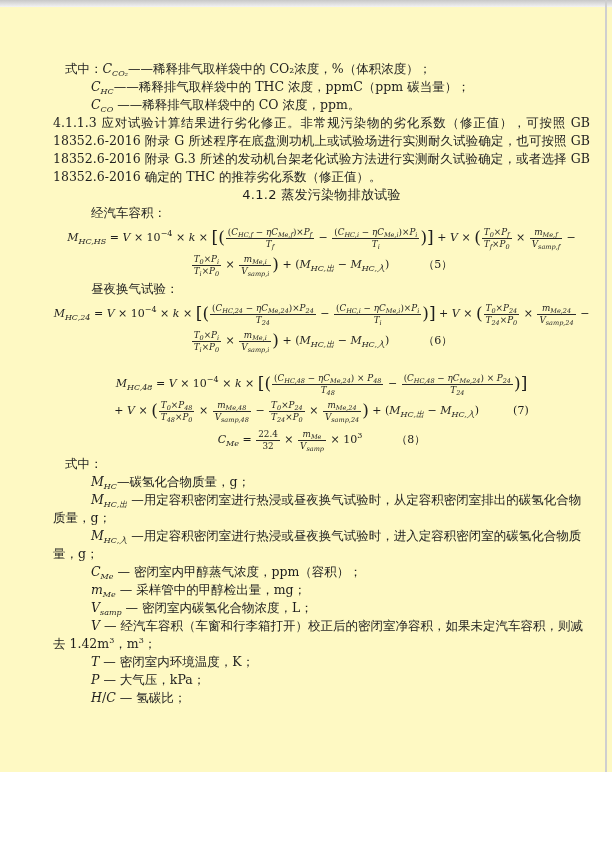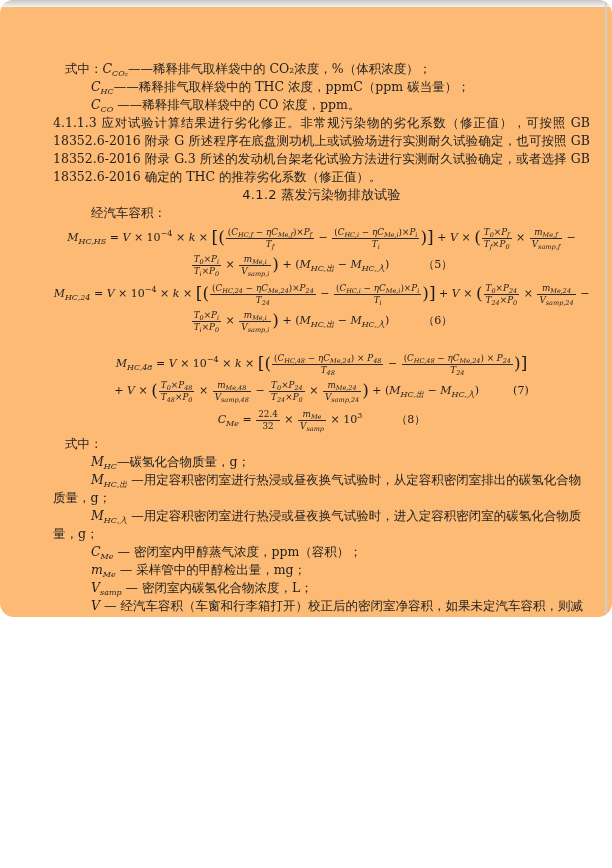--- a/index.html
+++ b/index.html
@@ -1,17 +1,17 @@
 <!DOCTYPE html>
 <html><head>
 <meta charset="utf-8">
 <style>
   html,body{margin:0;padding:0;background:#ffffff;}
-  .page{position:relative;width:612px;height:617px;background:#fdba74;overflow:hidden;
-        font-family:"DejaVu Serif","Liberation Serif",serif;color:#1e1e1e;border-radius:14px;}
+  .page{position:relative;width:612px;height:772px;background:#fef9c3;overflow:hidden;
+        font-family:"DejaVu Serif","Liberation Serif",serif;color:#1e1e1e;}
   .top-edge{position:absolute;top:0;left:0;right:0;height:7px;
         background:linear-gradient(#c7c7c7,#f4f4f4);}
   .right-edge{position:absolute;top:0;right:5px;width:2px;height:868px;background:#cfcfcf;}
   .content{position:absolute;left:53px;top:60px;width:537px;
         font-size:12.5px;line-height:18px;text-align:justify;}
   .para{text-align:justify;}
   .heading{font-family:"DejaVu Sans","Liberation Sans",sans-serif;font-size:13px;
         text-align:center;letter-spacing:0.3px;}
   .line,.mline{text-align:left;}
   .ind1{text-indent:12px;}
@@ -43,20 +43,21 @@
       <div class="mline ind1"><span class="mt">式中：</span><span class="mv">C</span><sub class="msub">CO₂</sub><span class="mt">——稀释排气取样袋中的 CO₂浓度，%（体积浓度）；</span></div>
       <div class="mline ind2"><span class="mv">C</span><sub class="msub">HC</sub><span class="mt">——稀释排气取样袋中的 THC 浓度，ppmC（ppm 碳当量）；</span></div>
       <div class="mline ind2"><span class="mv">C</span><sub class="msub">CO</sub><span class="mt"> ——稀释排气取样袋中的 CO 浓度，ppm。</span></div>
       <div class="para">4.1.1.3 应对试验计算结果进行劣化修正。非常规污染物的劣化系数（修正值），可按照 GB 18352.6-2016 附录 G 所述程序在底盘测功机上或试验场进行实测耐久试验确定，也可按照 GB 18352.6-2016 附录 G.3 所述的发动机台架老化试验方法进行实测耐久试验确定，或者选择 GB 18352.6-2016 确定的 THC 的推荐劣化系数（修正值）。</div>
       <div class="heading">4.1.2 蒸发污染物排放试验</div>
       <div class="line ind2">经汽车容积：</div>
       <div class="formula">
         <div class="fline"><span class="mv">M</span><sub class="msub">HC,HS</sub><span class="mt"> = </span><span class="mv">V</span><span class="mt"> × 10</span><sup class="msup">−4</sup><span class="mt"> × </span><span class="mv">k</span><span class="mt"> × </span><span class="bb">[</span><span class="bb">(</span><span class="frac"><span class="fnum"><span class="mt">(</span><span class="mv">C</span><sub class="msub">HC,f</sub><span class="mt"> − </span><span class="mv">η</span><span class="mv">C</span><sub class="msub">Me,f</sub><span class="mt">)×</span><span class="mv">P</span><sub class="msub">f</sub></span><span class="fden"><span class="mv">T</span><sub class="msub">f</sub></span></span><span class="mt"> − </span><span class="frac"><span class="fnum"><span class="mt">(</span><span class="mv">C</span><sub class="msub">HC,i</sub><span class="mt"> − </span><span class="mv">η</span><span class="mv">C</span><sub class="msub">Me,i</sub><span class="mt">)×</span><span class="mv">P</span><sub class="msub">i</sub></span><span class="fden"><span class="mv">T</span><sub class="msub">i</sub></span></span><span class="bb">)</span><span class="bb">]</span><span class="mt"> + </span><span class="mv">V</span><span class="mt"> × </span><span class="bb">(</span><span class="frac"><span class="fnum"><span class="mv">T</span><sub class="msub">0</sub><span class="mt">×</span><span class="mv">P</span><sub class="msub">f</sub></span><span class="fden"><span class="mv">T</span><sub class="msub">f</sub><span class="mt">×</span><span class="mv">P</span><sub class="msub">0</sub></span></span><span class="mt"> × </span><span class="frac"><span class="fnum"><span class="mv">m</span><sub class="msub">Me,f</sub></span><span class="fden"><span class="mv">V</span><sub class="msub">samp,f</sub></span></span><span class="mt"> −</span></div>
         <div class="fline"><span class="frac"><span class="fnum"><span class="mv">T</span><sub class="msub">0</sub><span class="mt">×</span><span class="mv">P</span><sub class="msub">i</sub></span><span class="fden"><span class="mv">T</span><sub class="msub">i</sub><span class="mt">×</span><span class="mv">P</span><sub class="msub">0</sub></span></span><span class="mt"> × </span><span class="frac"><span class="fnum"><span class="mv">m</span><sub class="msub">Me,i</sub></span><span class="fden"><span class="mv">V</span><sub class="msub">samp,i</sub></span></span><span class="bb">)</span><span class="mt"> + (</span><span class="mv">M</span><sub class="msub">HC,出</sub><span class="mt"> − </span><span class="mv">M</span><sub class="msub">HC,入</sub><span class="mt">)</span><span class="eqnum">（5）</span></div>
       </div>
+      <div class="line ind2">昼夜换气试验：</div>
       <div class="formula">
         <div class="fline"><span class="mv">M</span><sub class="msub">HC,24</sub><span class="mt"> = </span><span class="mv">V</span><span class="mt"> × 10</span><sup class="msup">−4</sup><span class="mt"> × </span><span class="mv">k</span><span class="mt"> × </span><span class="bb">[</span><span class="bb">(</span><span class="frac"><span class="fnum"><span class="mt">(</span><span class="mv">C</span><sub class="msub">HC,24</sub><span class="mt"> − </span><span class="mv">η</span><span class="mv">C</span><sub class="msub">Me,24</sub><span class="mt">)×</span><span class="mv">P</span><sub class="msub">24</sub></span><span class="fden"><span class="mv">T</span><sub class="msub">24</sub></span></span><span class="mt"> − </span><span class="frac"><span class="fnum"><span class="mt">(</span><span class="mv">C</span><sub class="msub">HC,i</sub><span class="mt"> − </span><span class="mv">η</span><span class="mv">C</span><sub class="msub">Me,i</sub><span class="mt">)×</span><span class="mv">P</span><sub class="msub">i</sub></span><span class="fden"><span class="mv">T</span><sub class="msub">i</sub></span></span><span class="bb">)</span><span class="bb">]</span><span class="mt"> + </span><span class="mv">V</span><span class="mt"> × </span><span class="bb">(</span><span class="frac"><span class="fnum"><span class="mv">T</span><sub class="msub">0</sub><span class="mt">×</span><span class="mv">P</span><sub class="msub">24</sub></span><span class="fden"><span class="mv">T</span><sub class="msub">24</sub><span class="mt">×</span><span class="mv">P</span><sub class="msub">0</sub></span></span><span class="mt"> × </span><span class="frac"><span class="fnum"><span class="mv">m</span><sub class="msub">Me,24</sub></span><span class="fden"><span class="mv">V</span><sub class="msub">samp,24</sub></span></span><span class="mt"> −</span></div>
         <div class="fline"><span class="frac"><span class="fnum"><span class="mv">T</span><sub class="msub">0</sub><span class="mt">×</span><span class="mv">P</span><sub class="msub">i</sub></span><span class="fden"><span class="mv">T</span><sub class="msub">i</sub><span class="mt">×</span><span class="mv">P</span><sub class="msub">0</sub></span></span><span class="mt"> × </span><span class="frac"><span class="fnum"><span class="mv">m</span><sub class="msub">Me,i</sub></span><span class="fden"><span class="mv">V</span><sub class="msub">samp,i</sub></span></span><span class="bb">)</span><span class="mt"> + (</span><span class="mv">M</span><sub class="msub">HC,出</sub><span class="mt"> − </span><span class="mv">M</span><sub class="msub">HC,入</sub><span class="mt">)</span><span class="eqnum">（6）</span></div>
       </div>
       <div class="vspace"></div>
       <div class="formula">
         <div class="fline"><span class="mv">M</span><sub class="msub">HC,48</sub><span class="mt"> = </span><span class="mv">V</span><span class="mt"> × 10</span><sup class="msup">−4</sup><span class="mt"> × </span><span class="mv">k</span><span class="mt"> × </span><span class="bb">[</span><span class="bb">(</span><span class="frac"><span class="fnum"><span class="mt">(</span><span class="mv">C</span><sub class="msub">HC,48</sub><span class="mt"> − </span><span class="mv">η</span><span class="mv">C</span><sub class="msub">Me,24</sub><span class="mt">) × </span><span class="mv">P</span><sub class="msub">48</sub></span><span class="fden"><span class="mv">T</span><sub class="msub">48</sub></span></span><span class="mt"> − </span><span class="frac"><span class="fnum"><span class="mt">(</span><span class="mv">C</span><sub class="msub">HC,48</sub><span class="mt"> − </span><span class="mv">η</span><span class="mv">C</span><sub class="msub">Me,24</sub><span class="mt">) × </span><span class="mv">P</span><sub class="msub">24</sub></span><span class="fden"><span class="mv">T</span><sub class="msub">24</sub></span></span><span class="bb">)</span><span class="bb">]</span></div>
         <div class="fline"><span class="mt">+ </span><span class="mv">V</span><span class="mt"> × </span><span class="bb">(</span><span class="frac"><span class="fnum"><span class="mv">T</span><sub class="msub">0</sub><span class="mt">×</span><span class="mv">P</span><sub class="msub">48</sub></span><span class="fden"><span class="mv">T</span><sub class="msub">48</sub><span class="mt">×</span><span class="mv">P</span><sub class="msub">0</sub></span></span><span class="mt"> × </span><span class="frac"><span class="fnum"><span class="mv">m</span><sub class="msub">Me,48</sub></span><span class="fden"><span class="mv">V</span><sub class="msub">samp,48</sub></span></span><span class="mt"> − </span><span class="frac"><span class="fnum"><span class="mv">T</span><sub class="msub">0</sub><span class="mt">×</span><span class="mv">P</span><sub class="msub">24</sub></span><span class="fden"><span class="mv">T</span><sub class="msub">24</sub><span class="mt">×</span><span class="mv">P</span><sub class="msub">0</sub></span></span><span class="mt"> × </span><span class="frac"><span class="fnum"><span class="mv">m</span><sub class="msub">Me,24</sub></span><span class="fden"><span class="mv">V</span><sub class="msub">samp,24</sub></span></span><span class="bb">)</span><span class="mt"> + (</span><span class="mv">M</span><sub class="msub">HC,出</sub><span class="mt"> − </span><span class="mv">M</span><sub class="msub">HC,入</sub><span class="mt">)</span><span class="eqnum">(7)</span></div>
       </div>
       <div class="formula">

